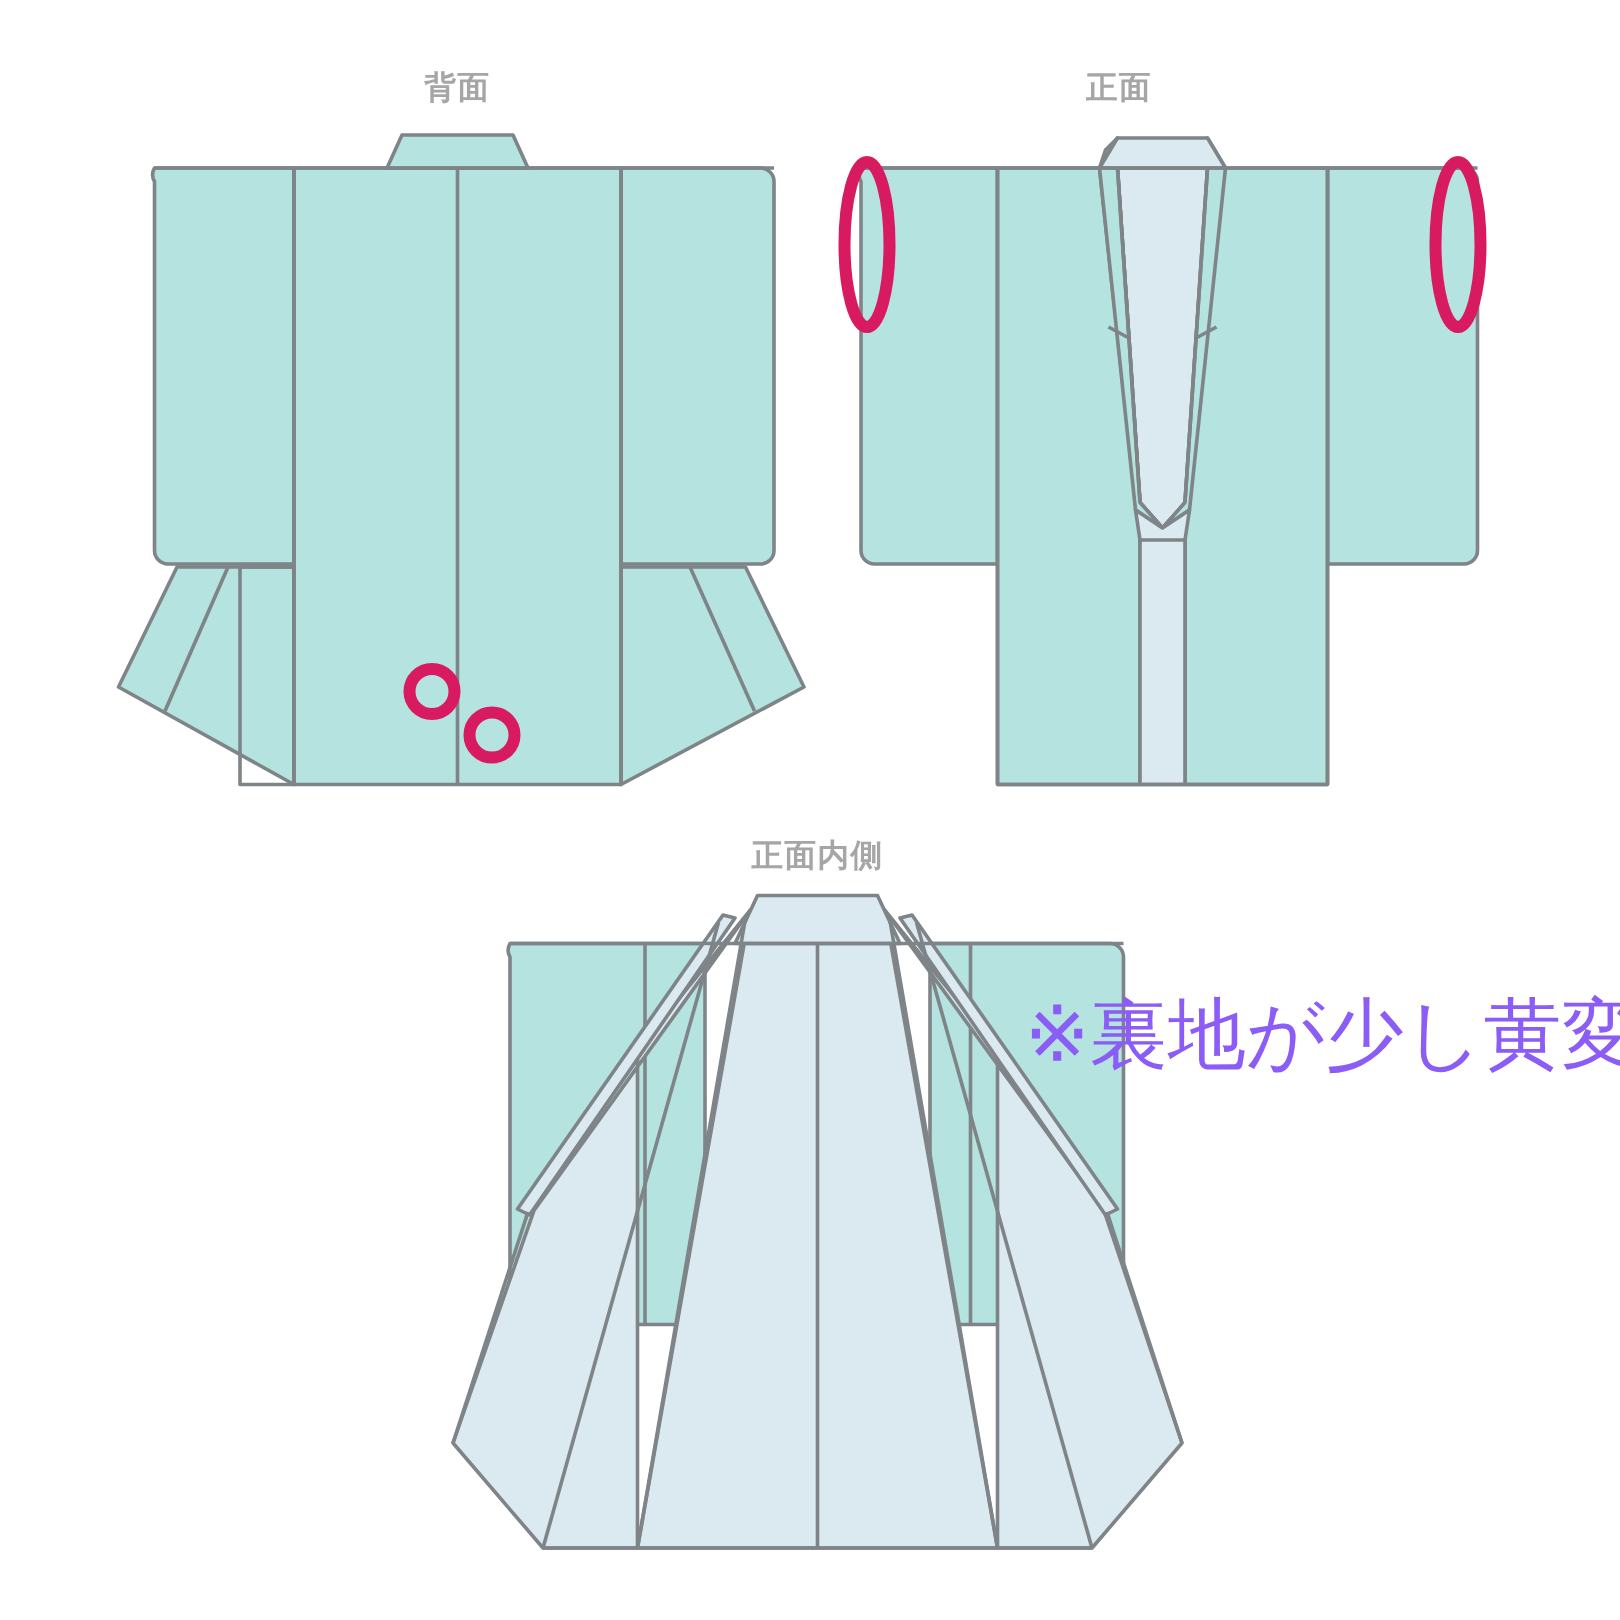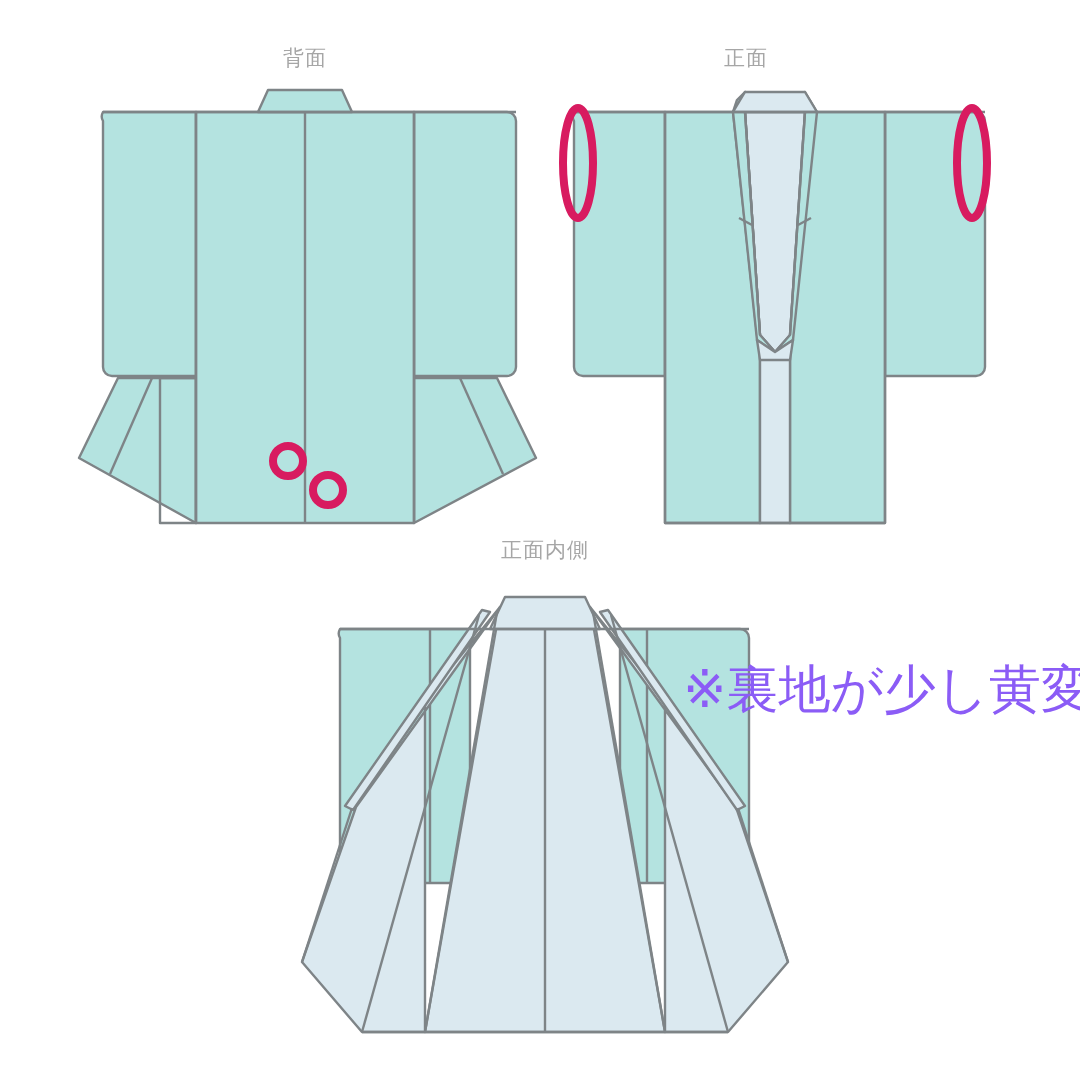--- a/index.html
+++ b/index.html
@@ -16,31 +16,31 @@
   }
   .canvas {
     position: absolute;
     inset: 0;
     width: 1080px;
     height: 1080px;
   }
   .view-label {
     position: absolute;
     font-size: 21px;
-    font-weight: 400;
+    font-weight: 700;
     color: #a6a6a6;
     letter-spacing: 1px;
     white-space: nowrap;
     text-align: right;
     transform: translateX(-50%);
     user-select: none;
   }
   #label-back  { left: 305px; top: 44px; }
   #label-front { left: 746px; top: 44px; }
-  #label-inside{ left: 545px; top: 536px; }
+  #label-inside{ left: 545px; top: 556px; }
 
   .note-text {
     position: absolute;
     left: 683px;
     top: 655px;
     font-size: 52px;
     font-weight: 500;
     color: #8b5cf6;
     white-space: nowrap;
     letter-spacing: 0px;

